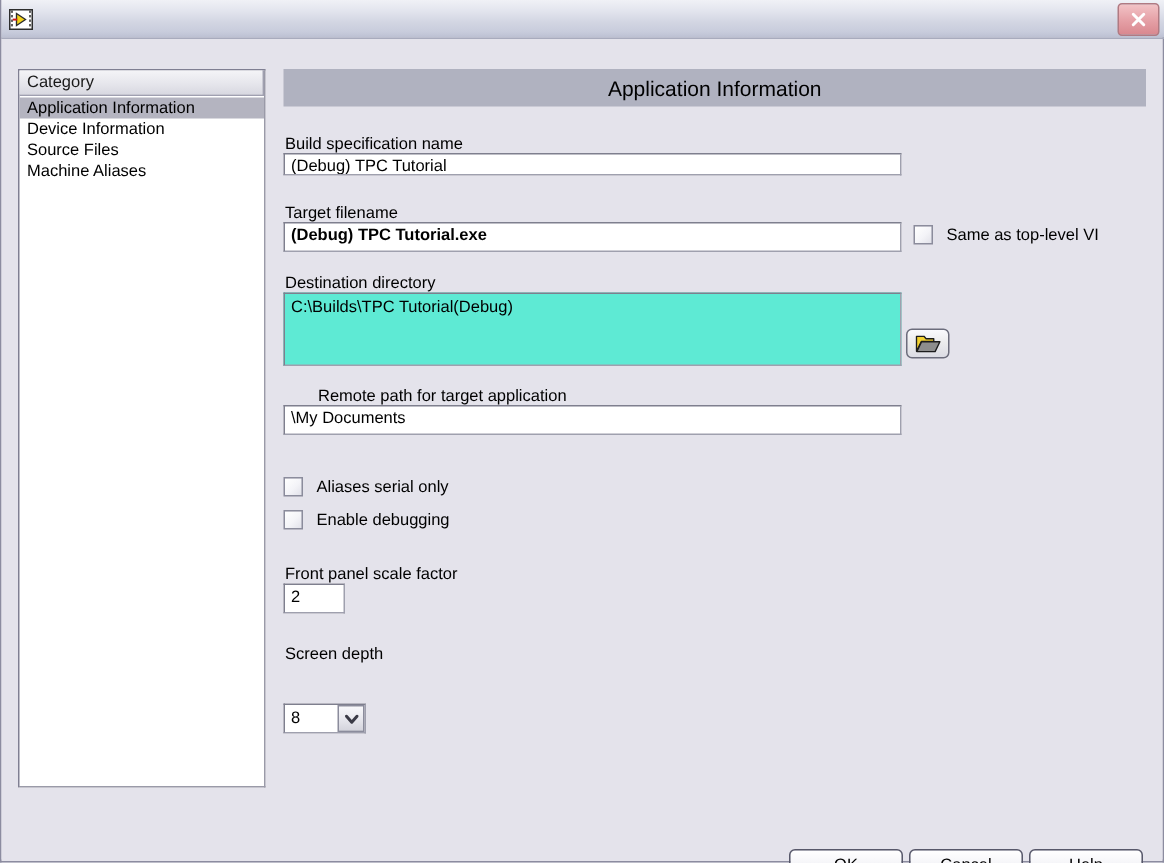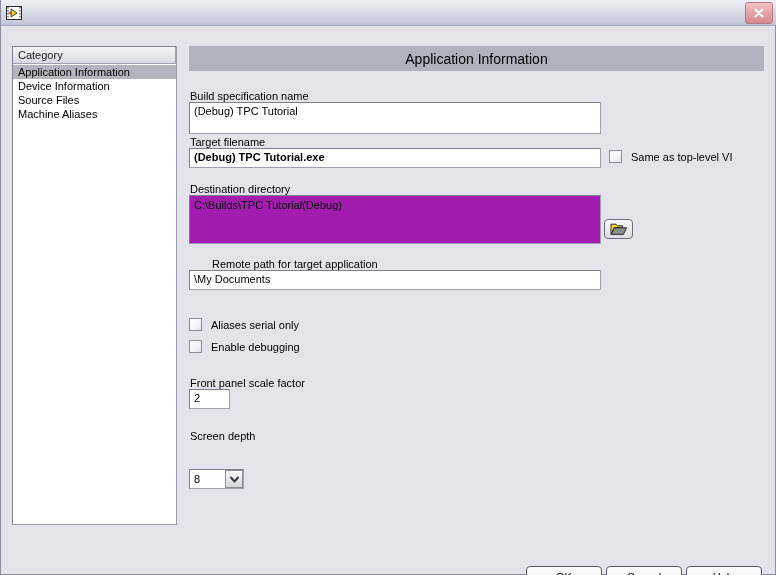--- a/index.html
+++ b/index.html
@@ -155,21 +155,21 @@
     font-size: 11px;
     color: #000000;
     padding: 0 0 0 4px;
     line-height: 17px;
     overflow: hidden;
     white-space: nowrap;
   }
   .text-area {
     position: absolute;
     box-sizing: border-box;
-    background: #a21caf;
+    background: #5eead4;
     border: 1px solid #9fa0ae;
     border-top-color: #7e7f8e;
     border-left-color: #7e7f8e;
     font-family: "Liberation Sans", sans-serif;
     font-size: 11px;
     color: #000000;
     padding: 3px 0 0 4px;
     overflow: hidden;
     white-space: nowrap;
   }
@@ -308,21 +308,21 @@
         <div class="category-item selected">Application Information</div>
         <div class="category-item">Device Information</div>
         <div class="category-item">Source Files</div>
         <div class="category-item">Machine Aliases</div>
       </div>
     </div>
 
     <div class="panel-header">Application Information</div>
 
     <div class="field-label" style="left:189px; top:64px;">Build specification name</div>
-    <div class="text-input" style="left:188px; top:76px; width:412px; height:32px;">(Debug) TPC Tutorial</div>
+    <div class="text-input" style="left:188px; top:76px; width:412px; height:15px;">(Debug) TPC Tutorial</div>
 
     <div class="field-label" style="left:189px; top:110px;">Target filename</div>
     <div class="text-input" style="left:188px; top:122px; width:412px; height:20px;font-weight:bold;">(Debug) TPC Tutorial.exe</div>
 
     <div class="cb-row" style="left:608px; top:124px;">
       <div class="cb-box"></div>
       <div class="cb-label">Same as top-level VI</div>
     </div>
 
     <div class="field-label" style="left:189px; top:157px;">Destination directory</div>

